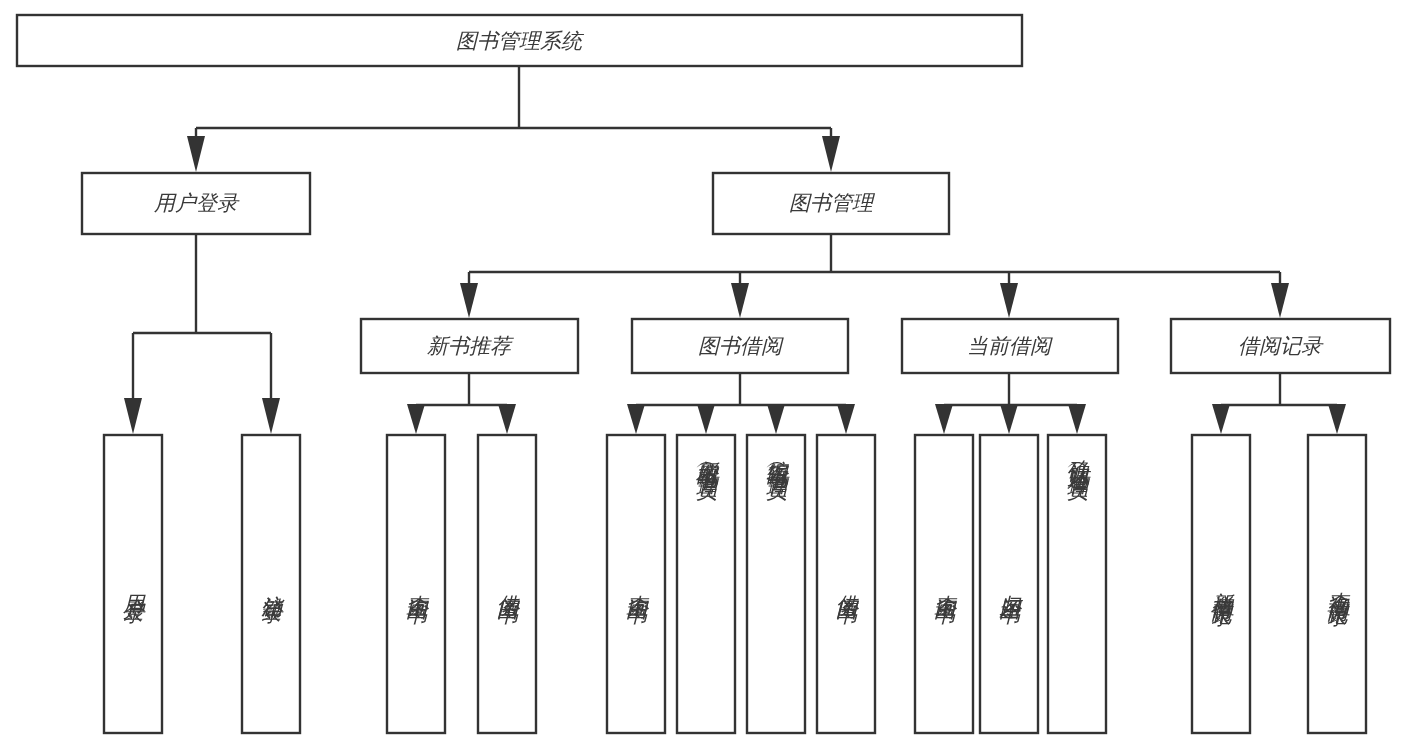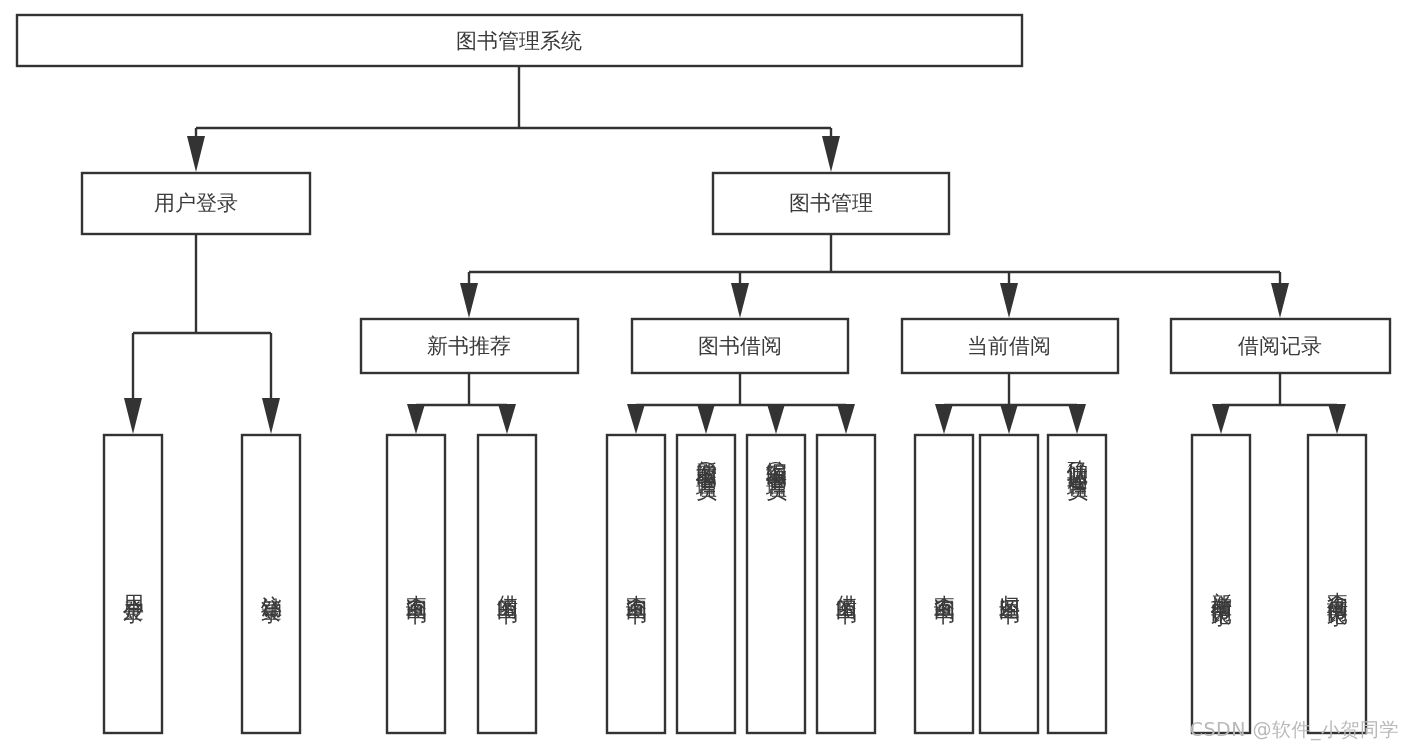--- a/index.html
+++ b/index.html
@@ -10,20 +10,21 @@
   }
   body {
     font-family: "DejaVu Sans", "Liberation Sans", sans-serif;
   }
   #diagram-root {
     position: relative;
     width: 1405px;
     height: 747px;
     background: #ffffff;
     overflow: hidden;
+    font-style: italic;
   }
   svg#tree-svg {
     position: absolute;
     left: 0;
     top: 0;
     width: 1405px;
     height: 747px;
     display: block;
   }
   .node-box {
@@ -260,15 +261,14 @@
     <span class="vlabel">确认归还（管理员）</span>
   </div>
 
   <div class="vlabel-wrap centered" style="left:1192px; top:435px; width:58px; height:298px;">
     <span class="vlabel">新增借阅记录</span>
   </div>
   <div class="vlabel-wrap centered" style="left:1308px; top:435px; width:58px; height:298px;">
     <span class="vlabel">查询借阅记录</span>
   </div>
 
-  <div class="watermark">CSDN @软件_小贺同学</div>
 
 </div>
 
 </body></html>

